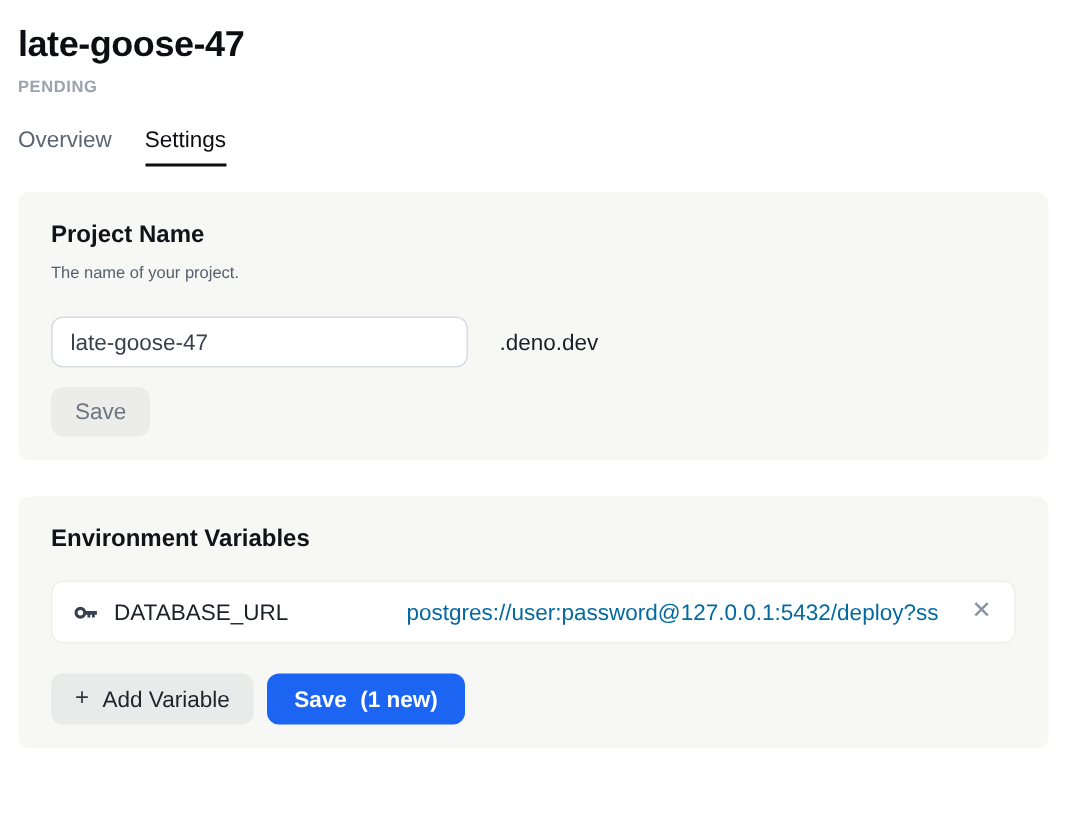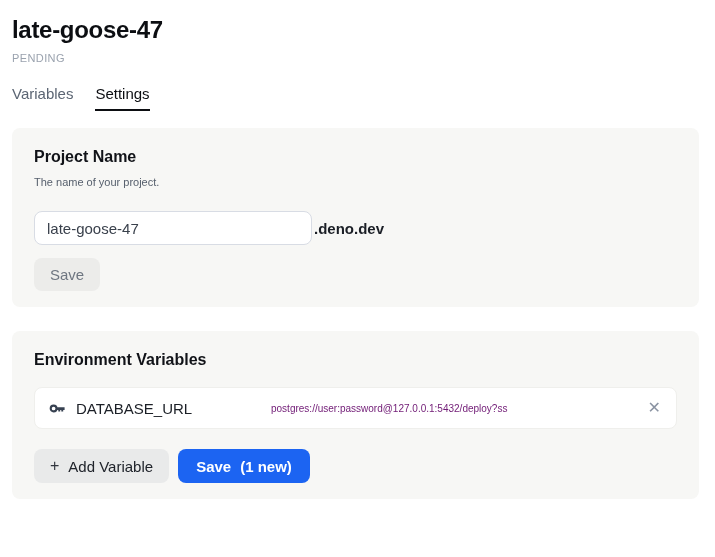--- a/index.html
+++ b/index.html
@@ -17,21 +17,21 @@
     font-weight: 700;
     letter-spacing: -0.3px;
     color: #0c0e12;
     margin-top: 2px;
   }
   .status-label {
     margin-top: 8px;
     font-size: 11px;
     color: #9aa2ae;
     letter-spacing: 0.4px;
-    font-weight: 400;
+    font-weight: 700;
   }
 
   
   .tabs { margin-top: 21px; display: flex; gap: 22px; }
   .tab {
     font-size: 15px;
     color: #5b6573;
     padding-bottom: 7px;
     cursor: pointer;
     border-bottom: 2px solid transparent;
@@ -75,23 +75,23 @@
     background: #ffffff;
     border: 1px solid #d8dce4;
     border-radius: 8px;
     padding: 0 12px;
     font-size: 15px;
     color: #3a414c;
     font-family: "Liberation Sans", "DejaVu Sans", sans-serif;
     outline: none;
   }
   .domain-suffix {
-    margin-left: 2px;
-    font-size: 15px;
-    font-weight: 700;
+    margin-left: 21px;
+    font-size: 15px;
+    font-weight: 400;
     color: #1b1f26;
   }
   .btn {
     display: inline-flex;
     align-items: center;
     border: none;
     border-radius: 8px;
     font-size: 15px;
     font-family: "Liberation Sans", "DejaVu Sans", sans-serif;
     cursor: pointer;
@@ -124,22 +124,22 @@
   .key-icon { width: 17px; height: 17px; flex: none; display: block; }
   .env-key {
     margin-left: 10px;
     font-size: 15px;
     color: #1b1f26;
     white-space: nowrap;
     text-align: center;
   }
   .env-value {
     flex: 1 1 auto;
-    font-size: 10px;
-    color: #701a75;
+    font-size: 15px;
+    color: #0369a1;
     white-space: nowrap;
     overflow: hidden;
     min-width: 0;
   }
   .env-remove {
     flex: none;
     margin-left: 6px;
     background: none;
     border: none;
     font-size: 16px;
@@ -168,21 +168,21 @@
 </style>
 </head>
 <body>
 
 <div class="page">
 
   <h1 class="project-title">late-goose-47</h1>
   <div class="status-label">PENDING</div>
 
   <nav class="tabs">
-    <div class="tab">Variables</div>
+    <div class="tab">Overview</div>
     <div class="tab active">Settings</div>
   </nav>
 
   <section class="card">
     <h2 class="card-title">Project Name</h2>
     <p class="card-desc">The name of your project.</p>
     <div class="name-row">
       <input class="name-input" type="text" value="late-goose-47" style="">
       <span class="domain-suffix">.deno.dev</span>
     </div>

